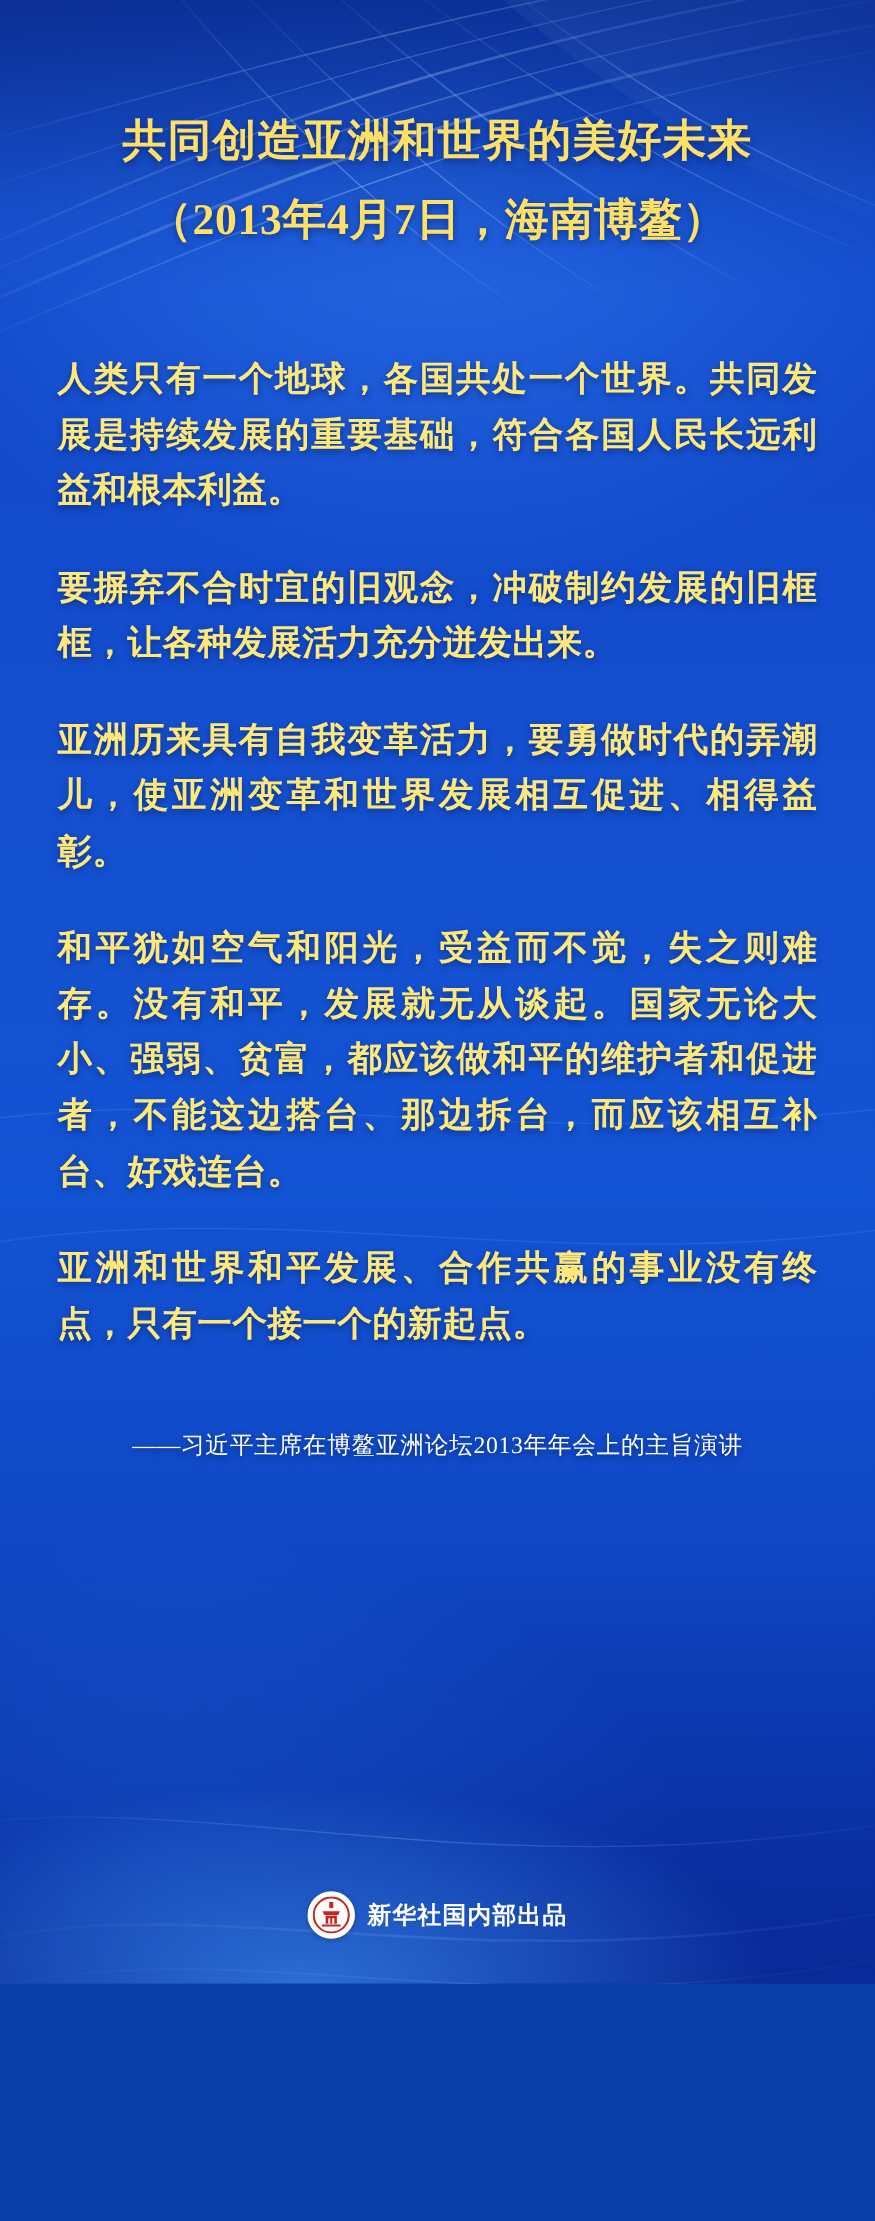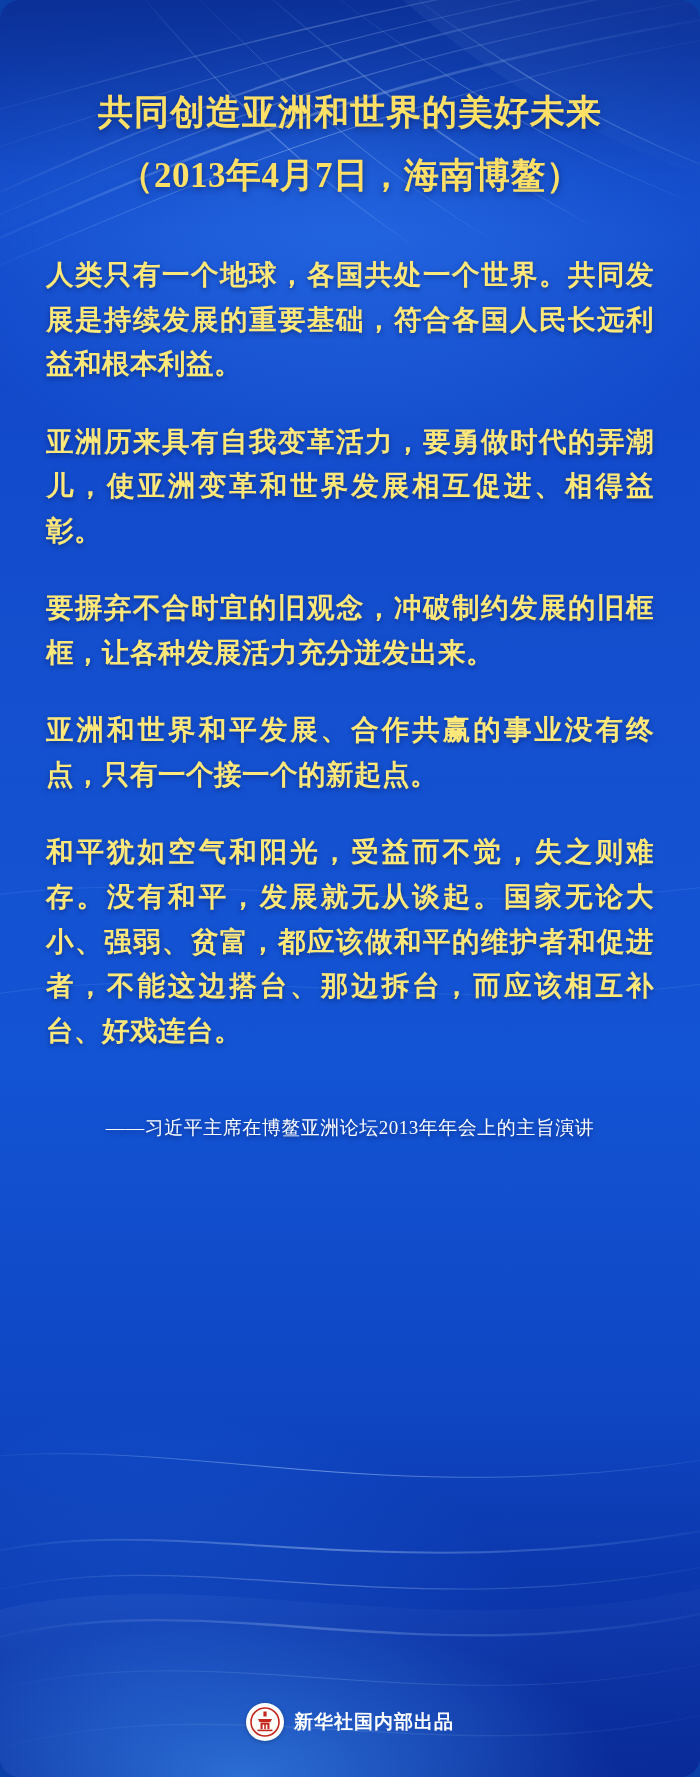--- a/index.html
+++ b/index.html
@@ -9,27 +9,26 @@
   }
   body {
     width: 700px;
     height: 1777px;
     font-family: "Liberation Serif", "DejaVu Serif", serif;
     overflow: hidden;
   }
   .poster {
     position: relative;
     width: 700px;
-    height: 1777px;
+    height: 1587px;
     overflow: hidden;
     background:
       radial-gradient(ellipse 700px 500px at 50% 8%, rgba(60,140,255,0.55) 0%, rgba(20,70,200,0.0) 70%),
       radial-gradient(ellipse 600px 400px at 20% 95%, rgba(40,130,255,0.45) 0%, rgba(20,70,200,0.0) 70%),
       linear-gradient(180deg, #0b3bb4 0%, #0f46c8 6%, #1148c9 18%, #1450cf 40%, #1354d4 60%, #0f47c4 78%, #0c3bb2 88%, #0a2f9e 100%);
-    border-radius: 20px;
   }
 
   
   .bg-svg {
     position: absolute;
     left: 0; top: 0;
     width: 700px; height: 1777px;
     pointer-events: none;
   }
 
@@ -76,21 +75,21 @@
     font-weight: bold;
     line-height: 1.62;
     letter-spacing: 0.5px;
     text-shadow: 0 2px 5px rgba(0,20,80,0.5);
     text-align: justify;
     text-justify: inter-ideograph;
   }
   .para + .para {
     margin-top: 33px;
   }
-  .paras-wrap { margin-top: 54px; }
+  .paras-wrap { margin-top: 82px; }
 
   .attribution {
     position: relative;
     margin-top: 62px;
     padding: 0 34px;
     text-align: center;
     color: #ffffff;
     font-size: 19px;
     font-weight: normal;
     letter-spacing: 0.5px;
@@ -203,24 +202,24 @@
   <div class="top-band"></div>
 
   <div class="header">
     <div class="title">共同创造亚洲和世界的美好未来</div>
     <div class="subtitle">（2013年4月7日，海南博鳌）</div>
   </div>
 
   <div class="body-area">
     <div class="paras-wrap">
       <p class="para">人类只有一个地球，各国共处一个世界。共同发展是持续发展的重要基础，符合各国人民长远利益和根本利益。</p>
+      <p class="para">要摒弃不合时宜的旧观念，冲破制约发展的旧框框，让各种发展活力充分迸发出来。</p>
       <p class="para">亚洲历来具有自我变革活力，要勇做时代的弄潮儿，使亚洲变革和世界发展相互促进、相得益彰。</p>
-      <p class="para">要摒弃不合时宜的旧观念，冲破制约发展的旧框框，让各种发展活力充分迸发出来。</p>
+      <p class="para">和平犹如空气和阳光，受益而不觉，失之则难存。没有和平，发展就无从谈起。国家无论大小、强弱、贫富，都应该做和平的维护者和促进者，不能这边搭台、那边拆台，而应该相互补台、好戏连台。</p>
       <p class="para">亚洲和世界和平发展、合作共赢的事业没有终点，只有一个接一个的新起点。</p>
-      <p class="para">和平犹如空气和阳光，受益而不觉，失之则难存。没有和平，发展就无从谈起。国家无论大小、强弱、贫富，都应该做和平的维护者和促进者，不能这边搭台、那边拆台，而应该相互补台、好戏连台。</p>
     </div>
 
     <div class="attribution">——习近平主席在博鳌亚洲论坛2013年年会上的主旨演讲</div>
   </div>
 
   <div class="footer">
     <div class="footer-glow"></div>
     <div class="logo-row">
       <span class="logo-mark">
         <svg width="30" height="30" viewBox="0 0 30 30" aria-hidden="true">

